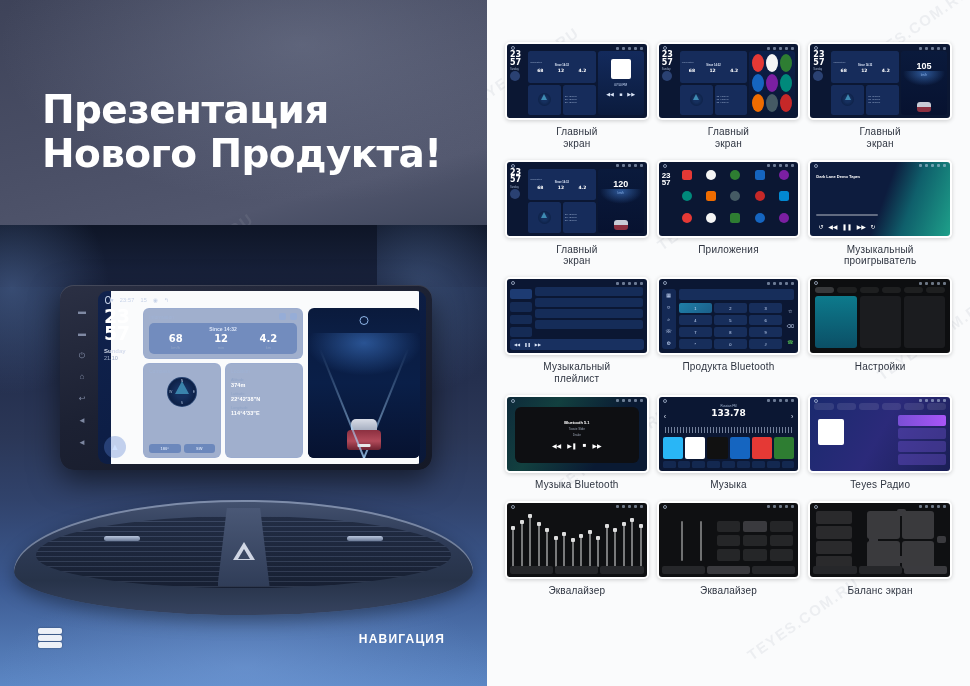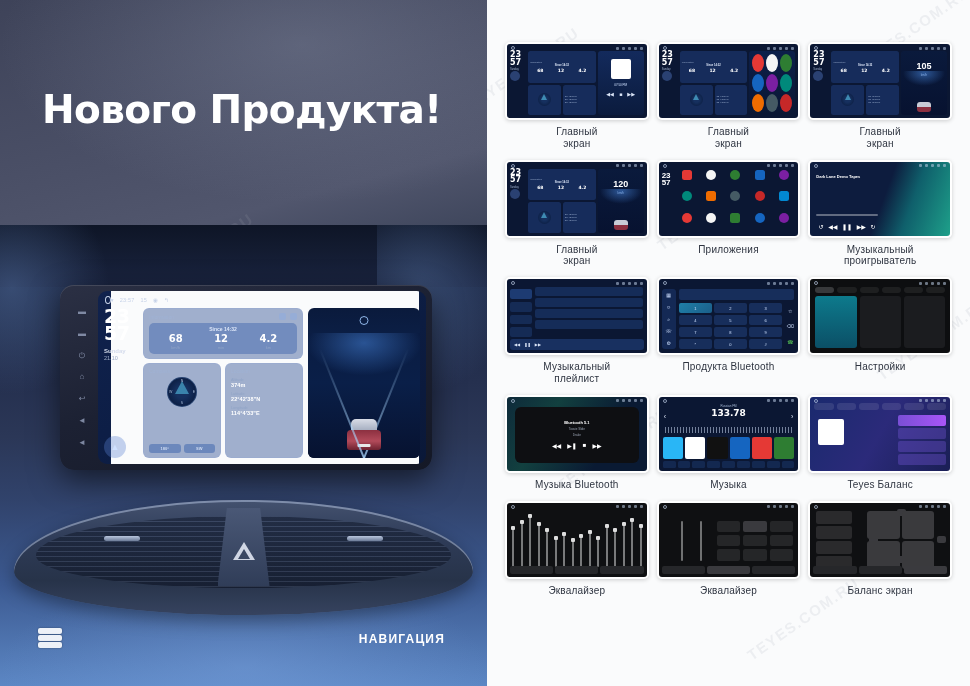--- a/index.html
+++ b/index.html
@@ -421,20 +421,21 @@
 
   <div class="left">
     <div class="left-top-glow"></div>
 
     <div class="wm-left" style="left:120px; top:250px;">TEYES.COM.RU</div>
     <div class="wm-left" style="left:150px; top:620px;">TEYES.COM.RU</div>
     <div class="wm-left" style="left:20px; top:500px;">TEYES.COM.RU</div>
 
 
     <div class="headline">
+      <div class="l1">Презентация</div>
       <div class="l2">Нового Продукта!</div>
     </div>
 
     <div class="car">
       <div class="dash-bg"></div>
       <div class="dash-top-dark"></div>
       <div class="windshield-glow"></div>
       <div class="windshield-glow r"></div>
 
       <div class="hu">
@@ -1086,21 +1087,21 @@
               </div>
               <div class="art"></div>
               <div class="list">
                 <div class="on"></div>
                 <div></div>
                 <div></div>
                 <div></div>
               </div>
             </div>
           </div>
-          <div class="caption">Teyes Баланс</div>
+          <div class="caption">Teyes Радио</div>
         </div>
         <div class="cell">
           <div class="thumb" style="background: rgb(15, 16, 18);">
             <div class="tbar">
               <div class="l"></div>
               <div class="r">
                 <i></i>
                 <i></i>
                 <i></i>
                 <i></i>

